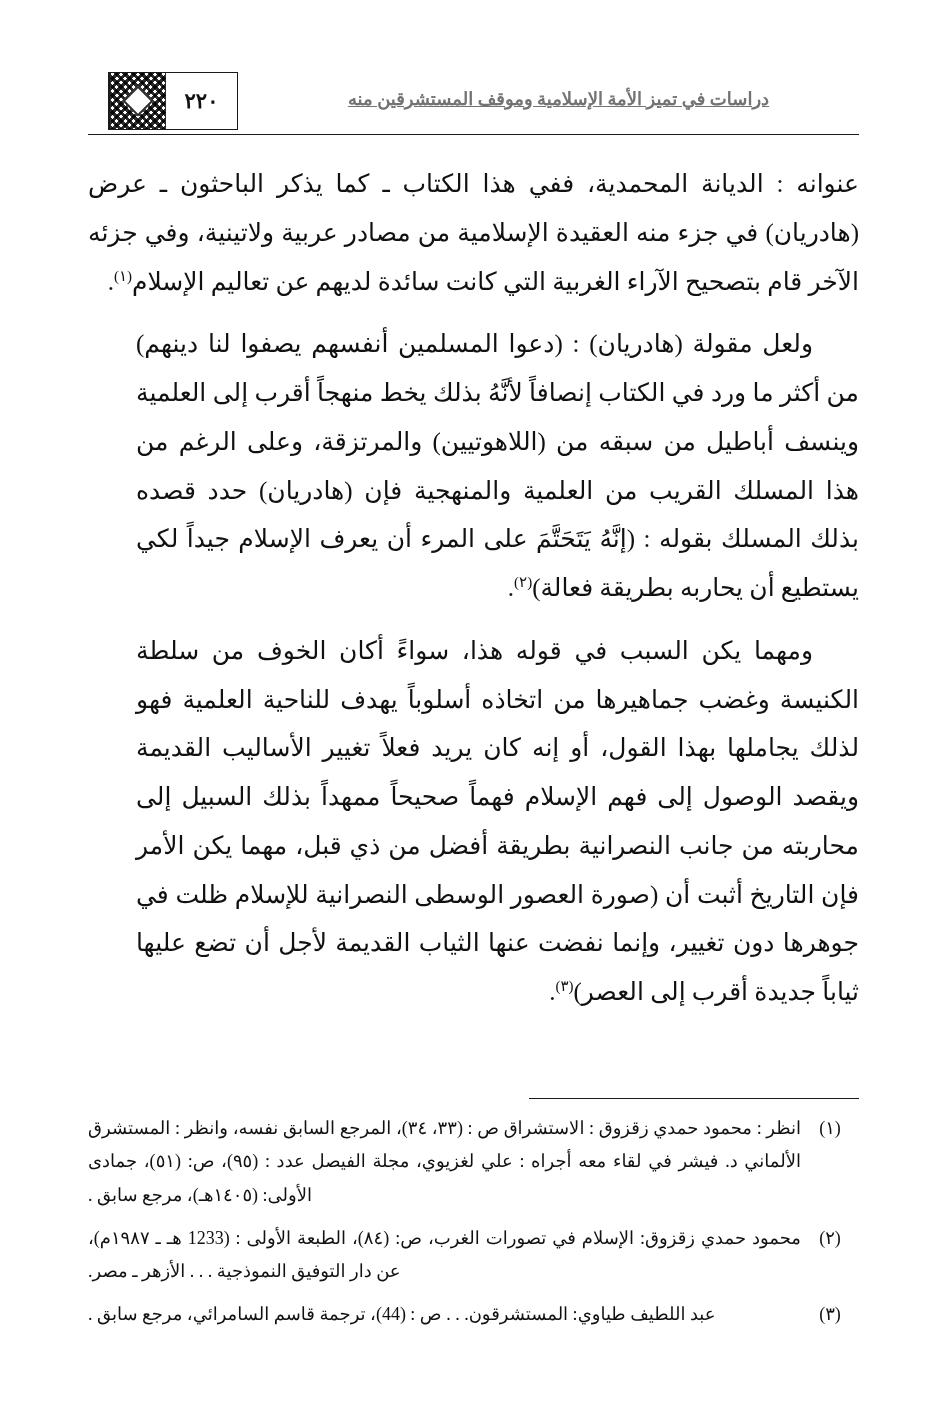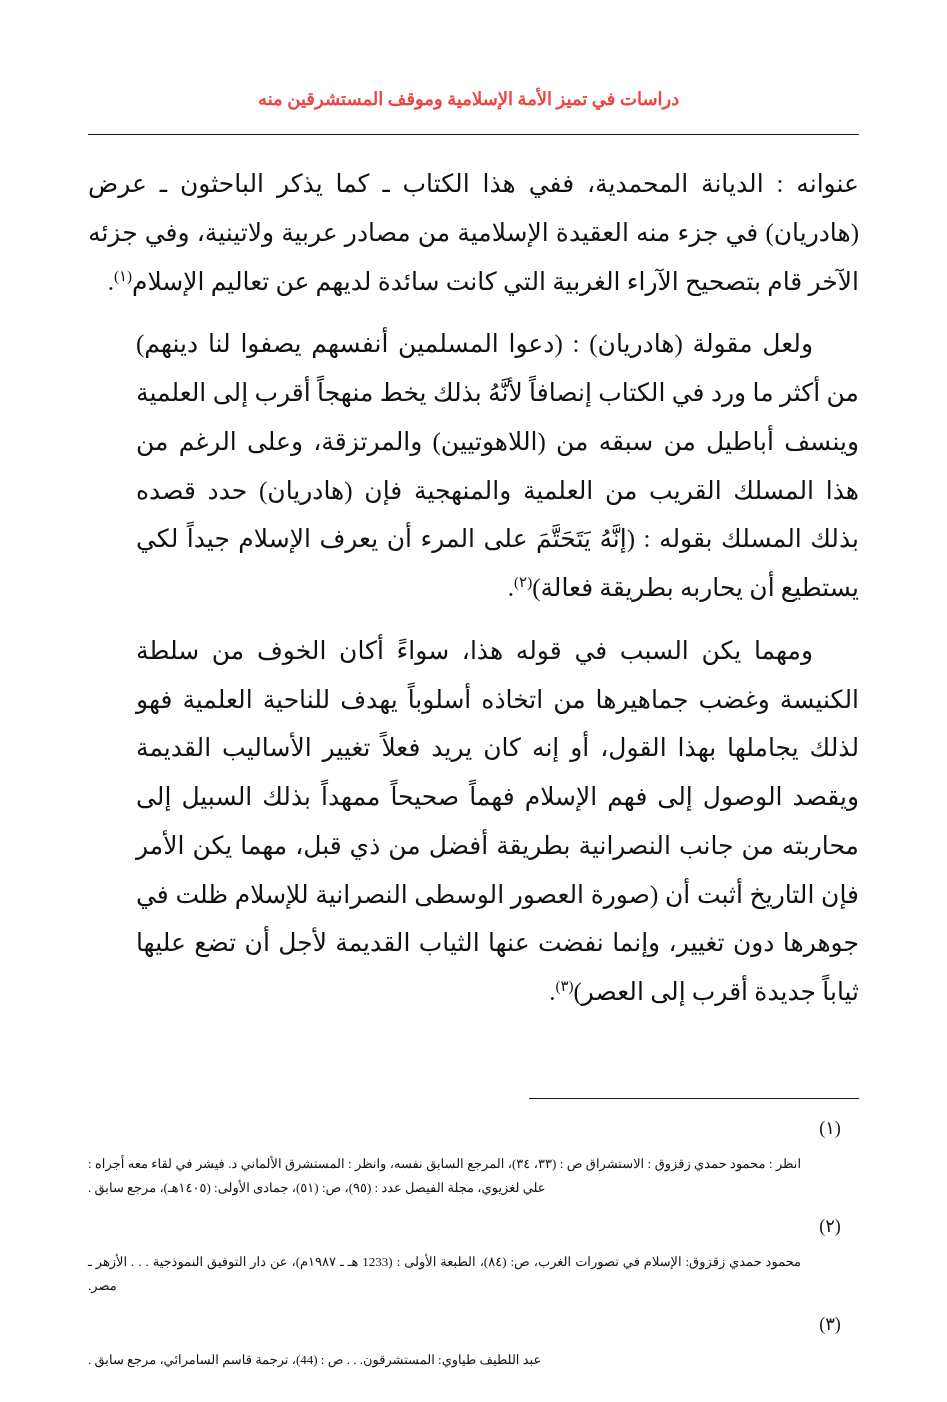--- a/index.html
+++ b/index.html
@@ -75,25 +75,26 @@
     font-size: 21px;
     font-weight: bold;
     letter-spacing: 1px;
     font-family: "Liberation Serif", "DejaVu Serif", serif;
   }
   .running-title {
     position: absolute;
     top: 16px;
     right: 0;
     left: 170px;
-    text-align: left;
+    text-align: center;
     font-size: 18px;
     font-weight: bold;
-    color: #ef4444;
+    color: #737373;
     white-space: nowrap;
+    text-decoration: underline;
   }
 
   
   .body {
     position: absolute;
     top: 160px;
     right: 88px;
     left: 88px;
   }
   .para {
@@ -138,35 +139,38 @@
   .fn-marker {
     width: 58px;
     flex: none;
     font-size: 18px;
     text-align: center;
     line-height: 1.85;
     direction: rtl;
   }
   .fn-text {
     flex: 1;
-    font-size: 13px;
+    font-size: 18px;
     line-height: 1.85;
     text-align: justify;
     text-align-last: left;
     direction: rtl;
-    margin-top: 40px;
   }
 </style>
 </head>
 <body>
 
 <div class="page">
 
   <div class="header">
     <div class="running-title">دراسات في تميز الأمة الإسلامية وموقف المستشرقين منه</div>
+    <div class="page-number-box">
+      <div class="page-number-ornament"></div>
+      <div class="page-number-text">٢٢٠</div>
+    </div>
     <div class="header-rule"></div>
   </div>
 
   <div class="body">
 
     <p class="para"><span>عنوانه : الديانة المحمدية، ففي هذا الكتاب ـ كما يذكر الباحثون ـ عرض (هادريان) في جزء منه العقيدة الإسلامية من مصادر عربية ولاتينية، وفي جزئه الآخر قام بتصحيح الآراء الغربية التي كانت سائدة لديهم عن تعاليم الإسلام</span><span class="sup">(١)</span><span>.</span></p>
 
     <p class="para indent"><span>ولعل مقولة (هادريان) : (دعوا المسلمين أنفسهم يصفوا لنا دينهم) من أكثر ما ورد في الكتاب إنصافاً لأنَّهُ بذلك يخط منهجاً أقرب إلى العلمية وينسف أباطيل من سبقه من (اللاهوتيين) والمرتزقة، وعلى الرغم من هذا المسلك القريب من العلمية والمنهجية فإن (هادريان) حدد قصده بذلك المسلك بقوله : (إنَّهُ يَتَحَتَّمَ على المرء أن يعرف الإسلام جيداً لكي يستطيع أن يحاربه بطريقة فعالة)</span><span class="sup">(٢)</span><span>.</span></p>
 
     <p class="para indent"><span>ومهما يكن السبب في قوله هذا، سواءً أكان الخوف من سلطة الكنيسة وغضب جماهيرها من اتخاذه أسلوباً يهدف للناحية العلمية فهو لذلك يجاملها بهذا القول، أو إنه كان يريد فعلاً تغيير الأساليب القديمة ويقصد الوصول إلى فهم الإسلام فهماً صحيحاً ممهداً بذلك السبيل إلى محاربته من جانب النصرانية بطريقة أفضل من ذي قبل، مهما يكن الأمر فإن التاريخ أثبت أن (صورة العصور الوسطى النصرانية للإسلام ظلت في جوهرها دون تغيير، وإنما نفضت عنها الثياب القديمة لأجل أن تضع عليها ثياباً جديدة أقرب إلى العصر)</span><span class="sup">(٣)</span><span>.</span></p>

